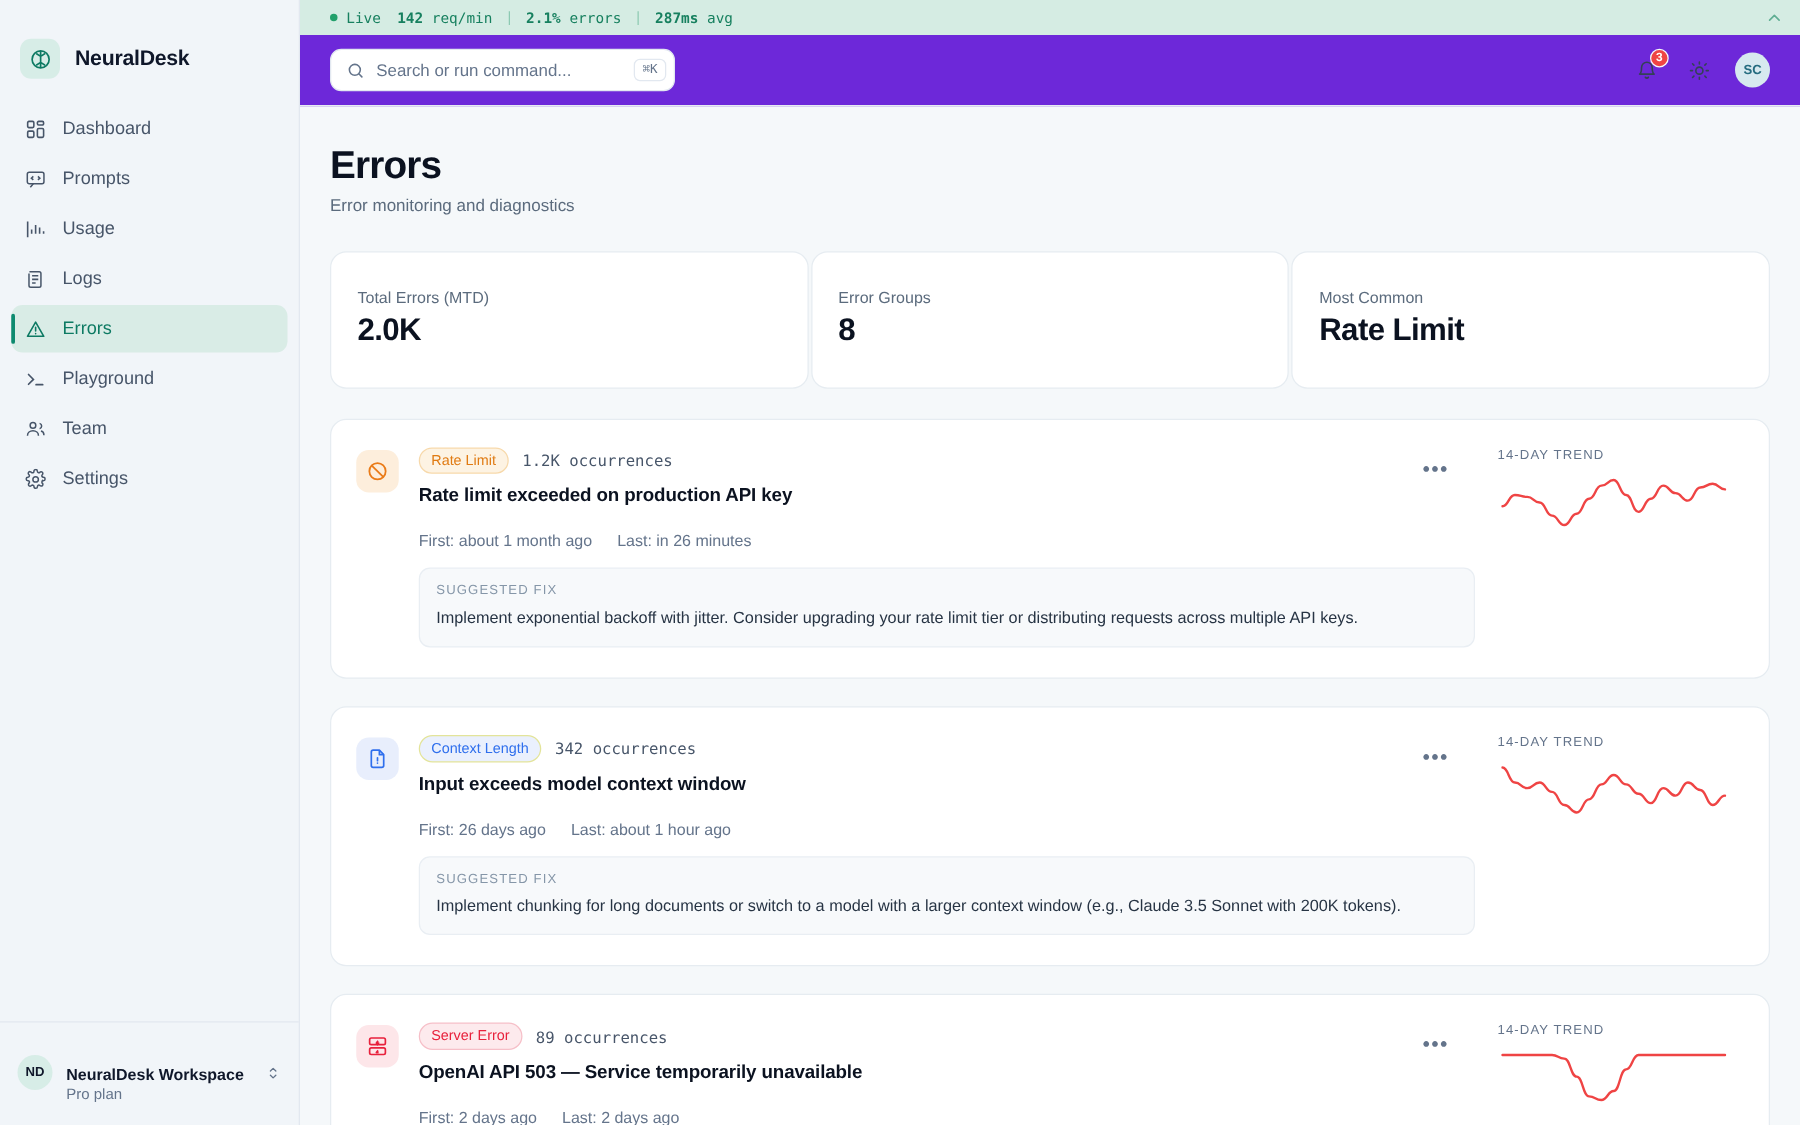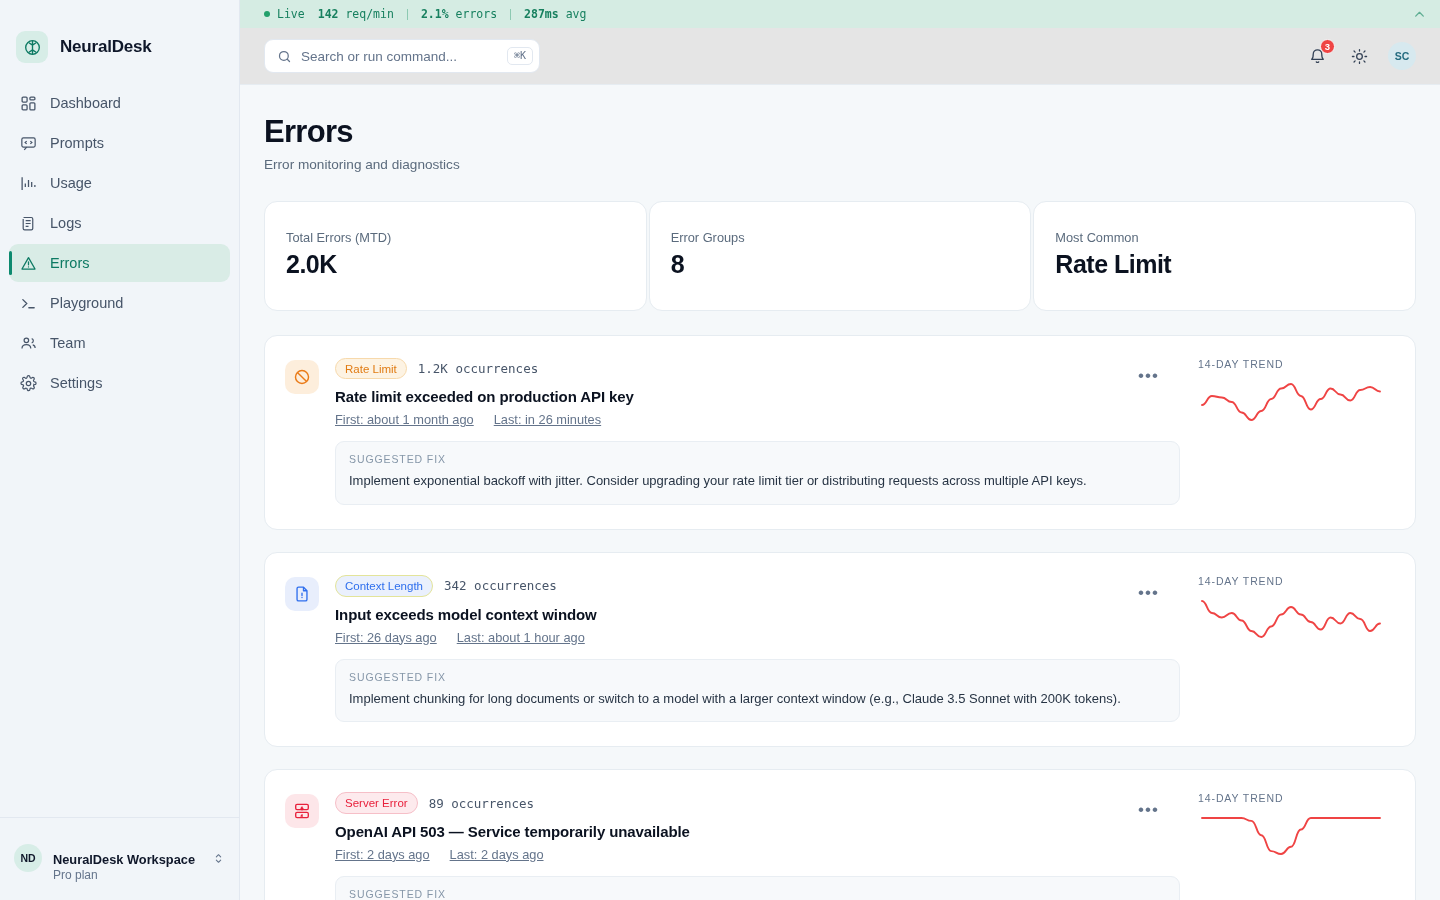--- a/index.html
+++ b/index.html
@@ -80,21 +80,21 @@
   .sb-dot { width: 6px; height: 6px; border-radius: 50%; background: #22a06b; margin-right: 7px; }
   .sb-live { font-weight: 400; }
   .sb-seg { padding: 0 13px; }
   .sb-seg:first-of-type { padding-left: 0; }
   .sb-div { width: 1px; height: 11px; background: #8dc9b2; }
   .sb-unit { font-weight: 400; }
   .sb-spacer { flex: 1; }
   .sb-chev { color: #5fae93; display: flex; align-items: center; cursor: pointer; }
 
   .topbar {
-    height: 57px; background: #e5e5e5;
+    height: 57px; background: #6d28d9;
     border-bottom: 1px solid #e6ecf1;
     display: flex; align-items: center;
     padding: 0 24px 0 24px;
   }
   .search {
     width: 276px; height: 34px;
     background: #fff; border: 1px solid #e2e8f0; border-radius: 9px;
     display: flex; align-items: center; gap: 9px;
     padding: 0 6px 0 12px;
   }
@@ -149,21 +149,21 @@
     flex: 0 0 34px; margin-right: 16px; margin-top: 2px;
   }
   .ecard-body { flex: 1; min-width: 0; }
   .ecard-meta { display: flex; align-items: center; gap: 11px; }
   .tag {
     font-size: 11.5px; border-radius: 11px;
     padding: 2.5px 9px; border: 1px solid transparent; line-height: 1.25;
   }
   .occ { font-family: "DejaVu Sans Mono", monospace; font-size: 12.5px; color: #475569; }
   .ecard-title { font-size: 15px; font-weight: 700; color: #0b1220; margin-top: 9px; letter-spacing: -0.1px; }
-  .ecard-times { display: flex; gap: 20px; font-size: 12.8px; color: #64748b; margin-top: 7px; text-decoration: underline; }
+  .ecard-times { display: flex; gap: 20px; font-size: 12.8px; color: #64748b; margin-top: 20px; }
   .fix {
     margin-top: 14px;
     background: #f7f9fb; border: 1px solid #e9eef3; border-radius: 9px;
     padding: 11px 13px 13px 13px;
   }
   .fix-label { font-size: 10.5px; color: #8596a8; letter-spacing: 0.9px; }
   .fix-text { font-size: 13px; color: #273444; margin-top: 7px; line-height: 1.45; }
 
   .ecard-right { width: 215px; flex: 0 0 215px; padding-left: 18px; position: relative; }
   .dots { position: absolute; left: -42px; top: 9px; color: #64748b; font-size: 17px; letter-spacing: 1px; cursor: pointer; line-height: 1; }

